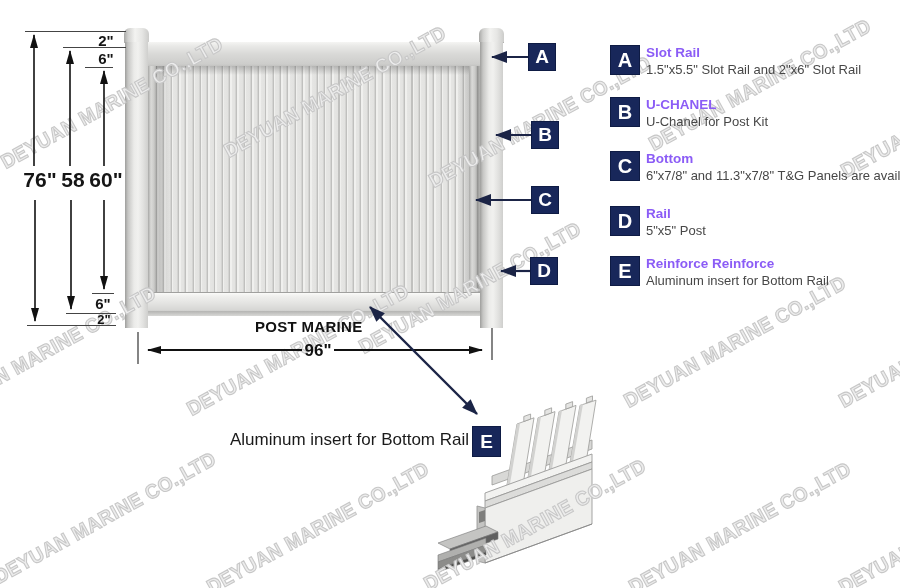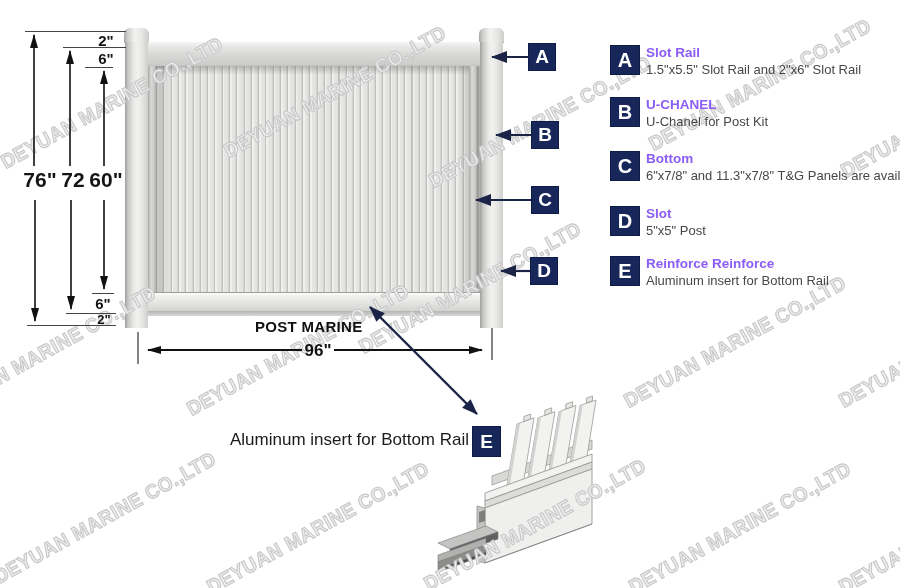--- a/index.html
+++ b/index.html
@@ -122,21 +122,21 @@
       <line x1="531" y1="200" x2="476" y2="200"></line>
       <line x1="530" y1="271" x2="501" y2="271"></line>
     </g>
 
     <line x1="370" y1="307" x2="477" y2="414" stroke="#1b2446" stroke-width="2.4" marker-start="url(#mN)" marker-end="url(#mN)"></line>
   </svg>
 
   <div class="dim-sm" style="left:93px;top:32px;width:26px">2"</div>
   <div class="dim-sm" style="left:93px;top:50px;width:26px">6"</div>
   <div class="dim-lg" style="left:20px;top:168px;width:40px">76"</div>
-  <div class="dim-lg" style="left:56px;top:168px;width:34px">72</div>
+  <div class="dim-lg" style="left:56px;top:168px;width:34px">58</div>
   <div class="dim-lg" style="left:86px;top:168px;width:40px">60"</div>
   <div class="dim-sm" style="left:90px;top:295px;width:26px">6"</div>
   <div class="dim-xs" style="left:91px;top:312px;width:26px">2"</div>
   <div class="pc-label" style="left:255px;top:318px">POST MARINE</div>
   <div class="pc-value" style="left:300px;top:341px;width:36px;text-align:center">96"</div>
 
   <div class="letter-box callout-box" style="left:528px;top:43px">
       <span>A</span>
     </div>
   <div class="letter-box callout-box" style="left:531px;top:121px">
@@ -167,21 +167,21 @@
     <div class="letter-box legend-box">
         <span>C</span>
       </div>
     <div class="legend-title">Bottom</div>
     <div class="legend-desc">6"x7/8" and 11.3"x7/8" T&amp;G Panels are available.</div>
   </div>
   <div class="legend-row" style="top:206px;height:34px">
     <div class="letter-box legend-box">
         <span>D</span>
       </div>
-    <div class="legend-title">Slot</div>
+    <div class="legend-title">Rail</div>
     <div class="legend-desc">5"x5" Post</div>
   </div>
   <div class="legend-row" style="top:256px;height:34px">
     <div class="letter-box legend-box">
         <span>E</span>
       </div>
     <div class="legend-title">Reinforce Reinforce</div>
     <div class="legend-desc">Aluminum insert for Bottom Rail</div>
   </div>
 

